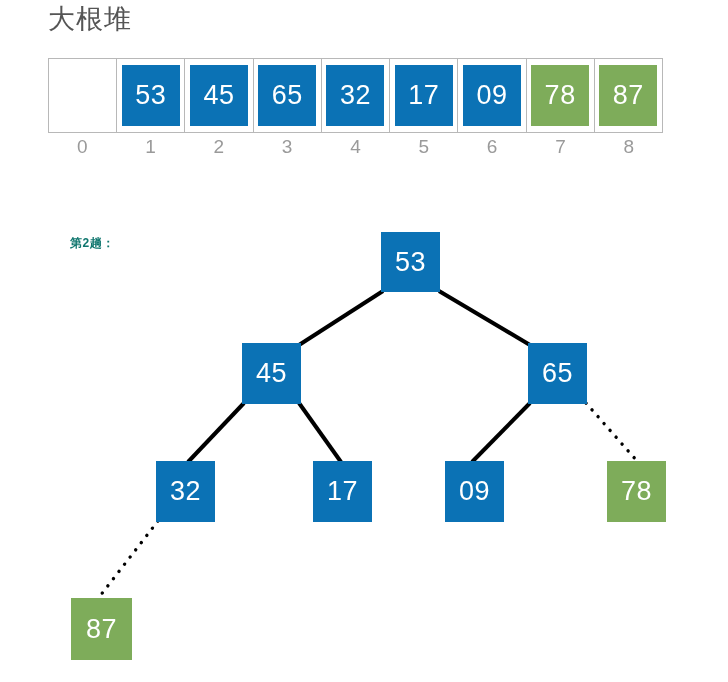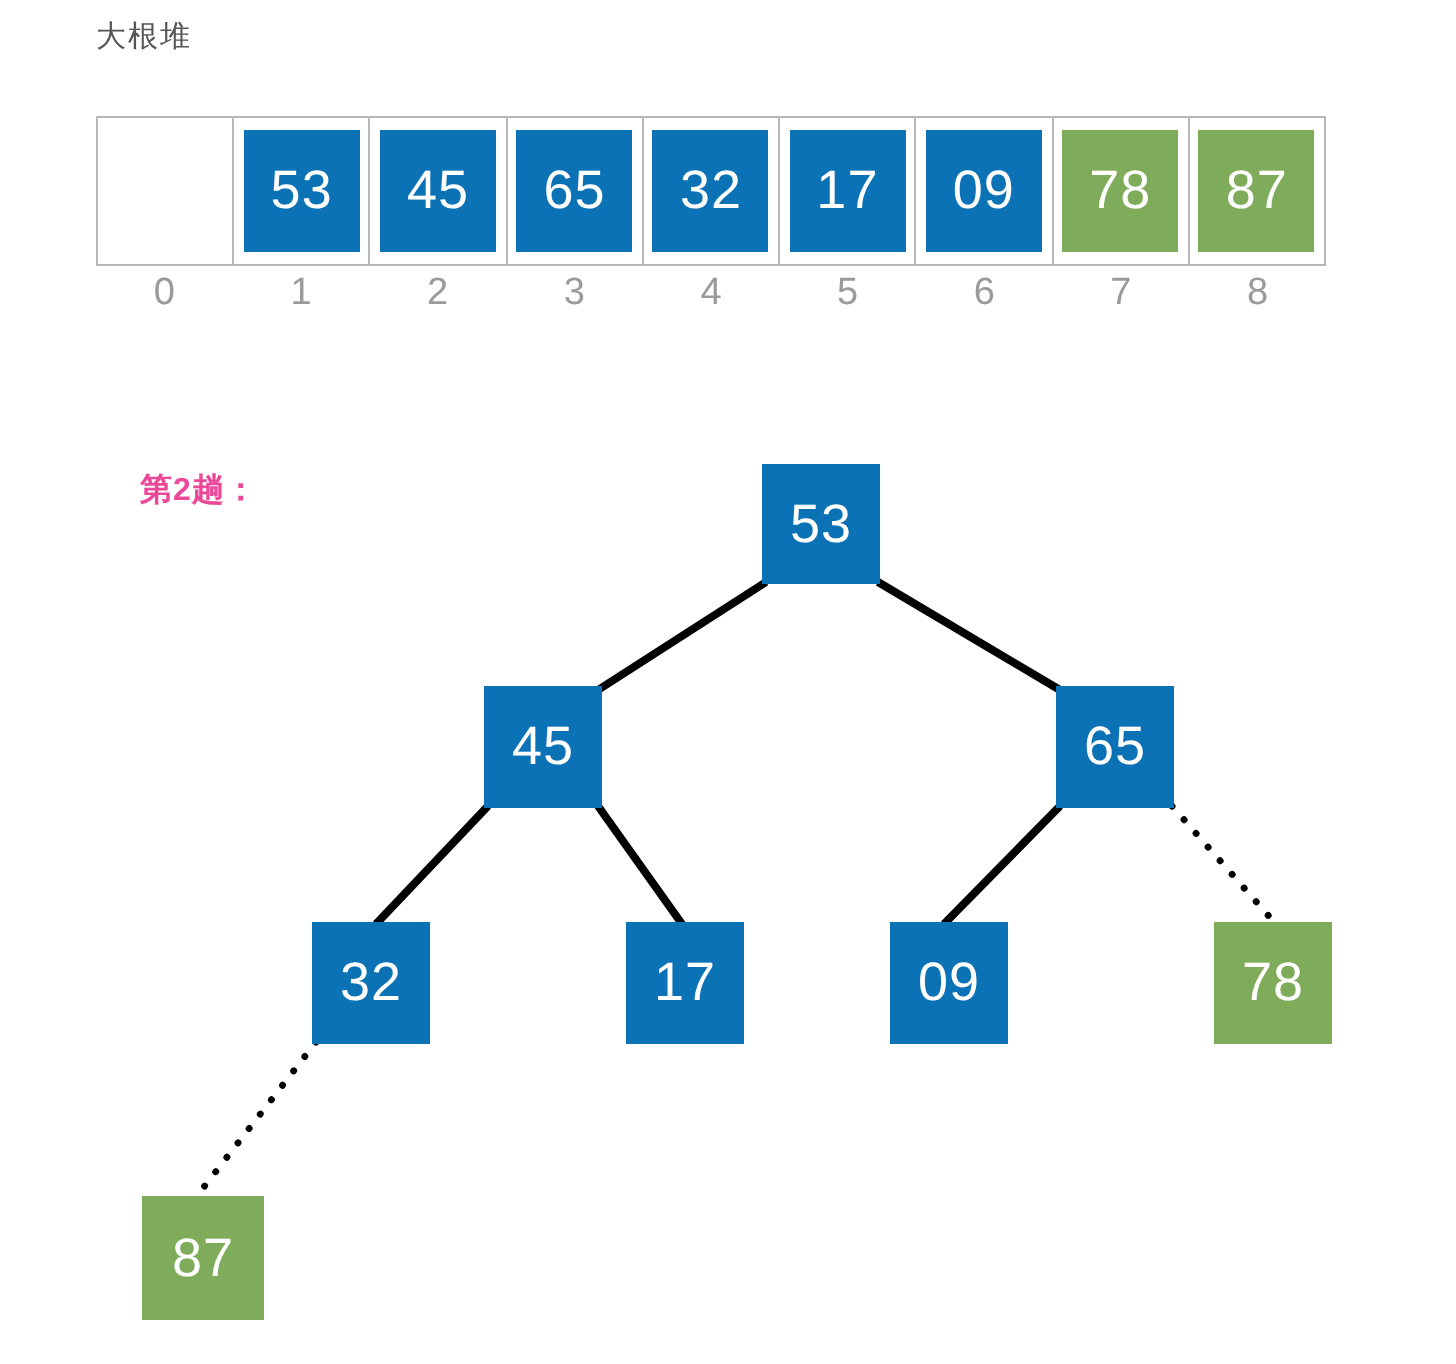--- a/index.html
+++ b/index.html
@@ -14,21 +14,21 @@
     position: relative;
     font-family: "Liberation Sans", "DejaVu Sans", sans-serif;
     overflow: hidden;
   }
 
   
   #heap-title {
     position: absolute;
     left: 48px;
     top: 4px;
-    font-size: 15px;
+    font-size: 27px;
     color: #555555;
     letter-spacing: 1px;
     line-height: 30px;
     white-space: nowrap;
   }
 
   
   #array-table {
     position: absolute;
     left: 48px;
@@ -81,23 +81,23 @@
     font-size: 19px;
     color: #9a9a9a;
     line-height: 24px;
   }
 
   
   #pass-label {
     position: absolute;
     left: 70px;
     top: 235px;
-    font-size: 16px;
+    font-size: 12px;
     font-weight: bold;
-    color: #ec4899;
+    color: #0f766e;
     letter-spacing: 0.5px;
     white-space: nowrap;
   }
 
   
   #tree-area {
     position: absolute;
     left: 0;
     top: 0;
     width: 728px;

